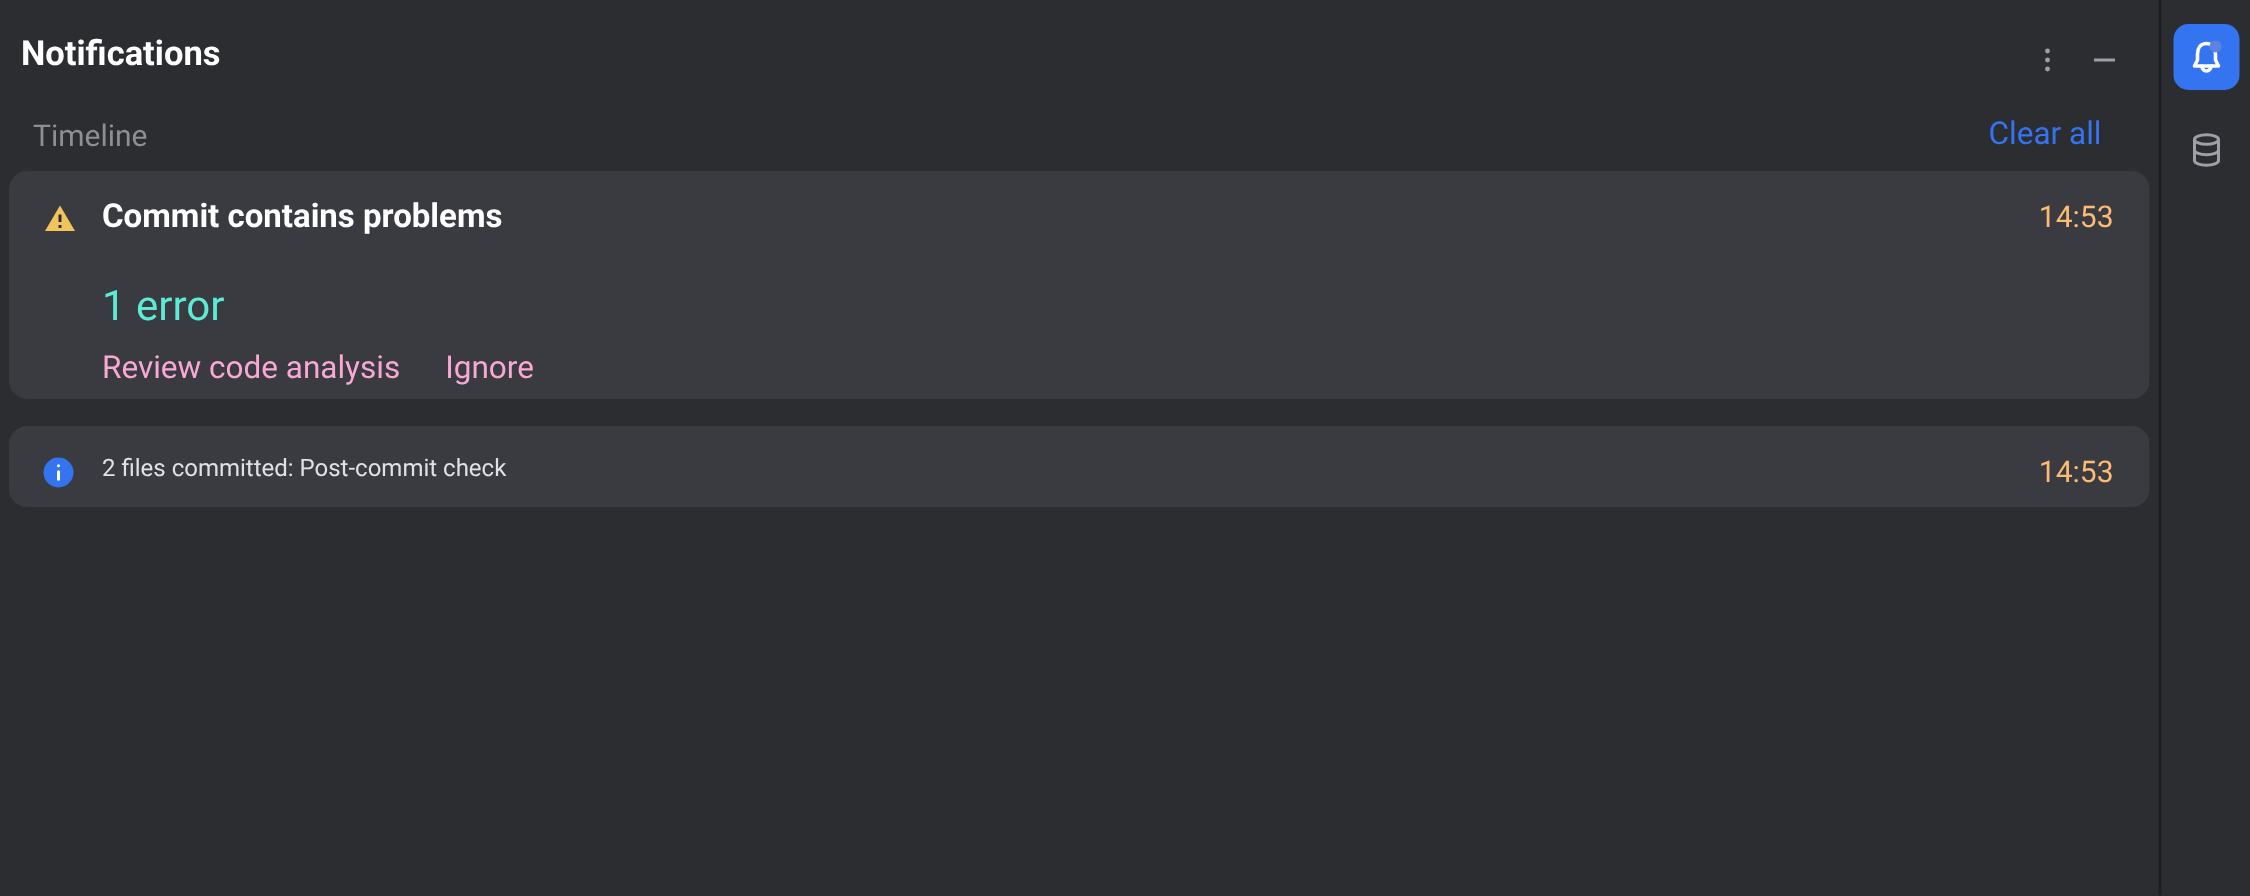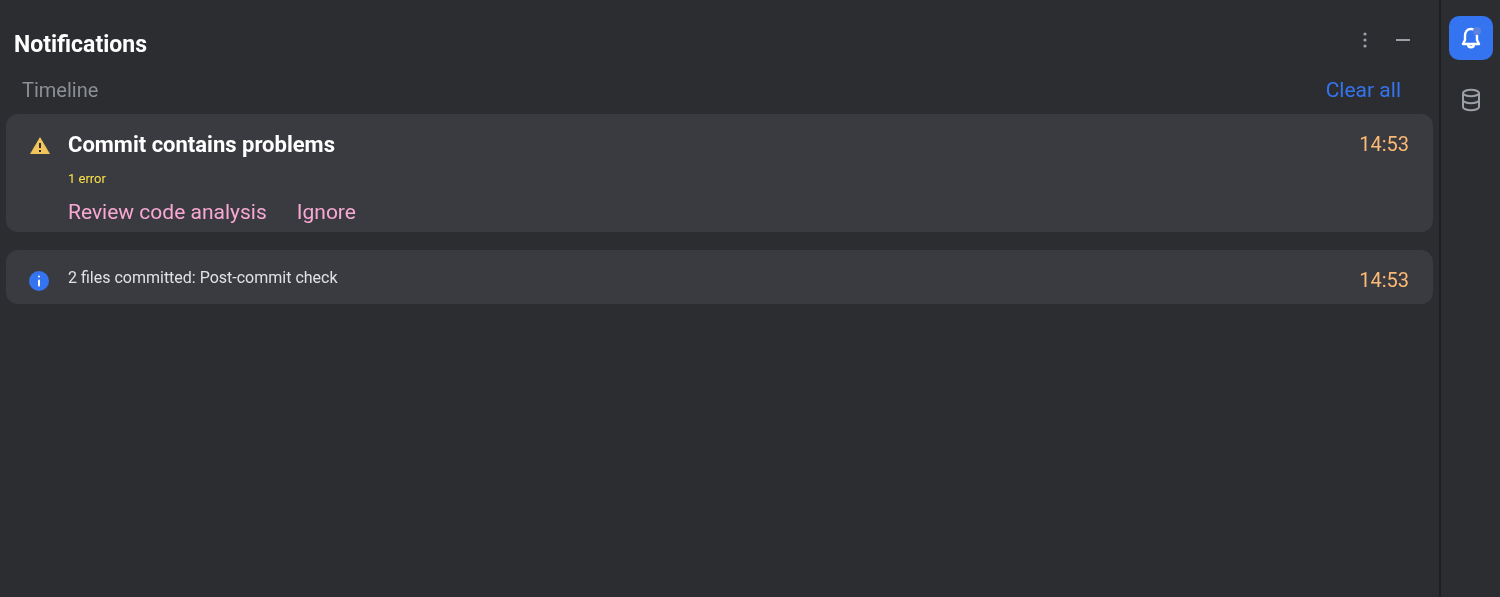--- a/index.html
+++ b/index.html
@@ -14,21 +14,21 @@
     }
     .main-panel {
       flex: 1;
       background: #2b2d30;
       display: flex;
       flex-direction: column;
       border-right: 1px solid #1e1f22;
     }
     .header {
       display: flex;
-      align-items: flex-end;
+      align-items: flex-start;
       padding: 22px 18px 10px 14px;
       gap: 20px;
     }
     .header-title {
       font-size: 23px;
       font-weight: 700;
       color: #ffffff;
       flex: 1;
     }
     .header-actions {
@@ -90,23 +90,23 @@
       font-size: 16px;
       font-weight: 400;
       color: #dfe1e5;
     }
     .notif-time {
       color: #fdba74;
       font-size: 20px;
       white-space: nowrap;
     }
     .notif-detail {
-      font-size: 13px;
-      color: #fde047;
-      margin-top: 14px;
+      font-size: 28px;
+      color: #5eead4;
+      margin-top: 30px;
     }
     .notif-actions {
       margin-top: 14px;
       display: flex;
       gap: 30px;
     }
     .notif-action {
       color: #f9a8d4;
       font-size: 21px;
       cursor: pointer;

